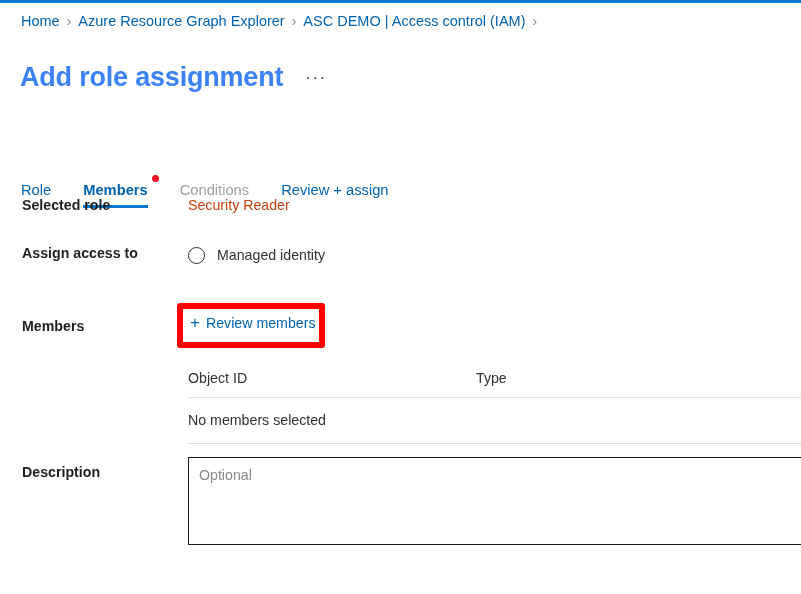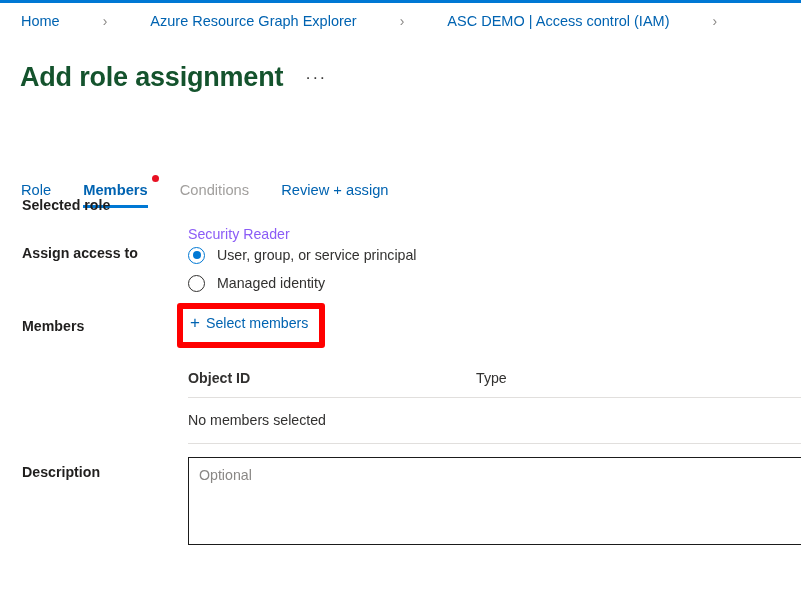--- a/index.html
+++ b/index.html
@@ -29,21 +29,20 @@
   
   .breadcrumb {
     position: absolute;
     top: 11px;
     left: 21px;
     display: flex;
     align-items: center;
     font-size: 14.5px;
     line-height: 20px;
     white-space: nowrap;
-    gap: 36px;
   }
   .crumb-link {
     color: #0063b1;
     text-decoration: none;
     cursor: pointer;
   }
   .crumb-sep {
     color: #8a8886;
     margin: 0 7px;
     font-size: 14px;
@@ -54,21 +53,21 @@
   .title-row {
     position: absolute;
     top: 42px;
     left: 20px;
     display: flex;
     align-items: baseline;
   }
   .page-title {
     font-size: 27px;
     font-weight: 600;
-    color: #14532d;
+    color: #3b82f6;
     letter-spacing: -0.2px;
     line-height: 34px;
   }
   .title-ellipsis {
     margin-left: 22px;
     color: #3b3a39;
     font-size: 17px;
     letter-spacing: 1.5px;
     cursor: pointer;
     position: relative;
@@ -129,23 +128,22 @@
     font-size: 14.2px;
     font-weight: 700;
     color: #201f1e;
     line-height: 20px;
     text-align: center;
   }
   .field-value {
     position: absolute;
     left: 188px;
     font-size: 14.2px;
-    color: #8b5cf6;
-    line-height: 20px;
-    margin-top: 29px;
+    color: #c2410c;
+    line-height: 20px;
   }
 
   
   .lbl-selected-role { top: 195px; }
   .val-selected-role { top: 195px; }
 
   
   .lbl-assign { top: 243px; }
   .radio-group {
     position: absolute;
@@ -233,21 +231,21 @@
     width: 640px;
   }
   .mt-head {
     display: flex;
     font-size: 14.2px;
     color: #323130;
     padding: 0 0 11px 0;
     border-bottom: 1px solid #e1dfdd;
   }
   .mt-col-name  { width: 280px; }
-  .mt-col-objid { width: 288px; font-weight: bold; }
+  .mt-col-objid { width: 288px; }
   .mt-col-type  { width: 72px; }
   .mt-row {
     display: flex;
     font-size: 14.2px;
     color: #323130;
     padding: 14px 0 15px 0;
     border-bottom: 1px solid #e1dfdd;
   }
 
   
@@ -306,34 +304,30 @@
     <span>Review + assign</span>
   </div>
 </div>
 
 <div class="field-label lbl-selected-role">Selected role</div>
 <div class="field-value val-selected-role">Security Reader</div>
 
 <div class="field-label lbl-assign">Assign access to</div>
 <div class="radio-group">
   <label class="radio-row">
-    <span class="radio-outer checked"></span>
-    <span class="radio-label">User, group, or service principal</span>
-  </label>
-  <label class="radio-row">
     <span class="radio-outer"></span>
     <span class="radio-label">Managed identity</span>
   </label>
 </div>
 
 <div class="field-label lbl-members">Members</div>
 <div class="highlight-box"></div>
 <button class="select-members-btn">
   <span class="plus-icon">+</span>
-  <span>Select members</span>
+  <span>Review members</span>
 </button>
 
 <div class="members-table">
   <div class="mt-head">
     <div class="mt-col-objid">Object ID</div>
     <div class="mt-col-type">Type</div>
   </div>
   <div class="mt-row">
     <div class="mt-col-name">No members selected</div>
   </div>

